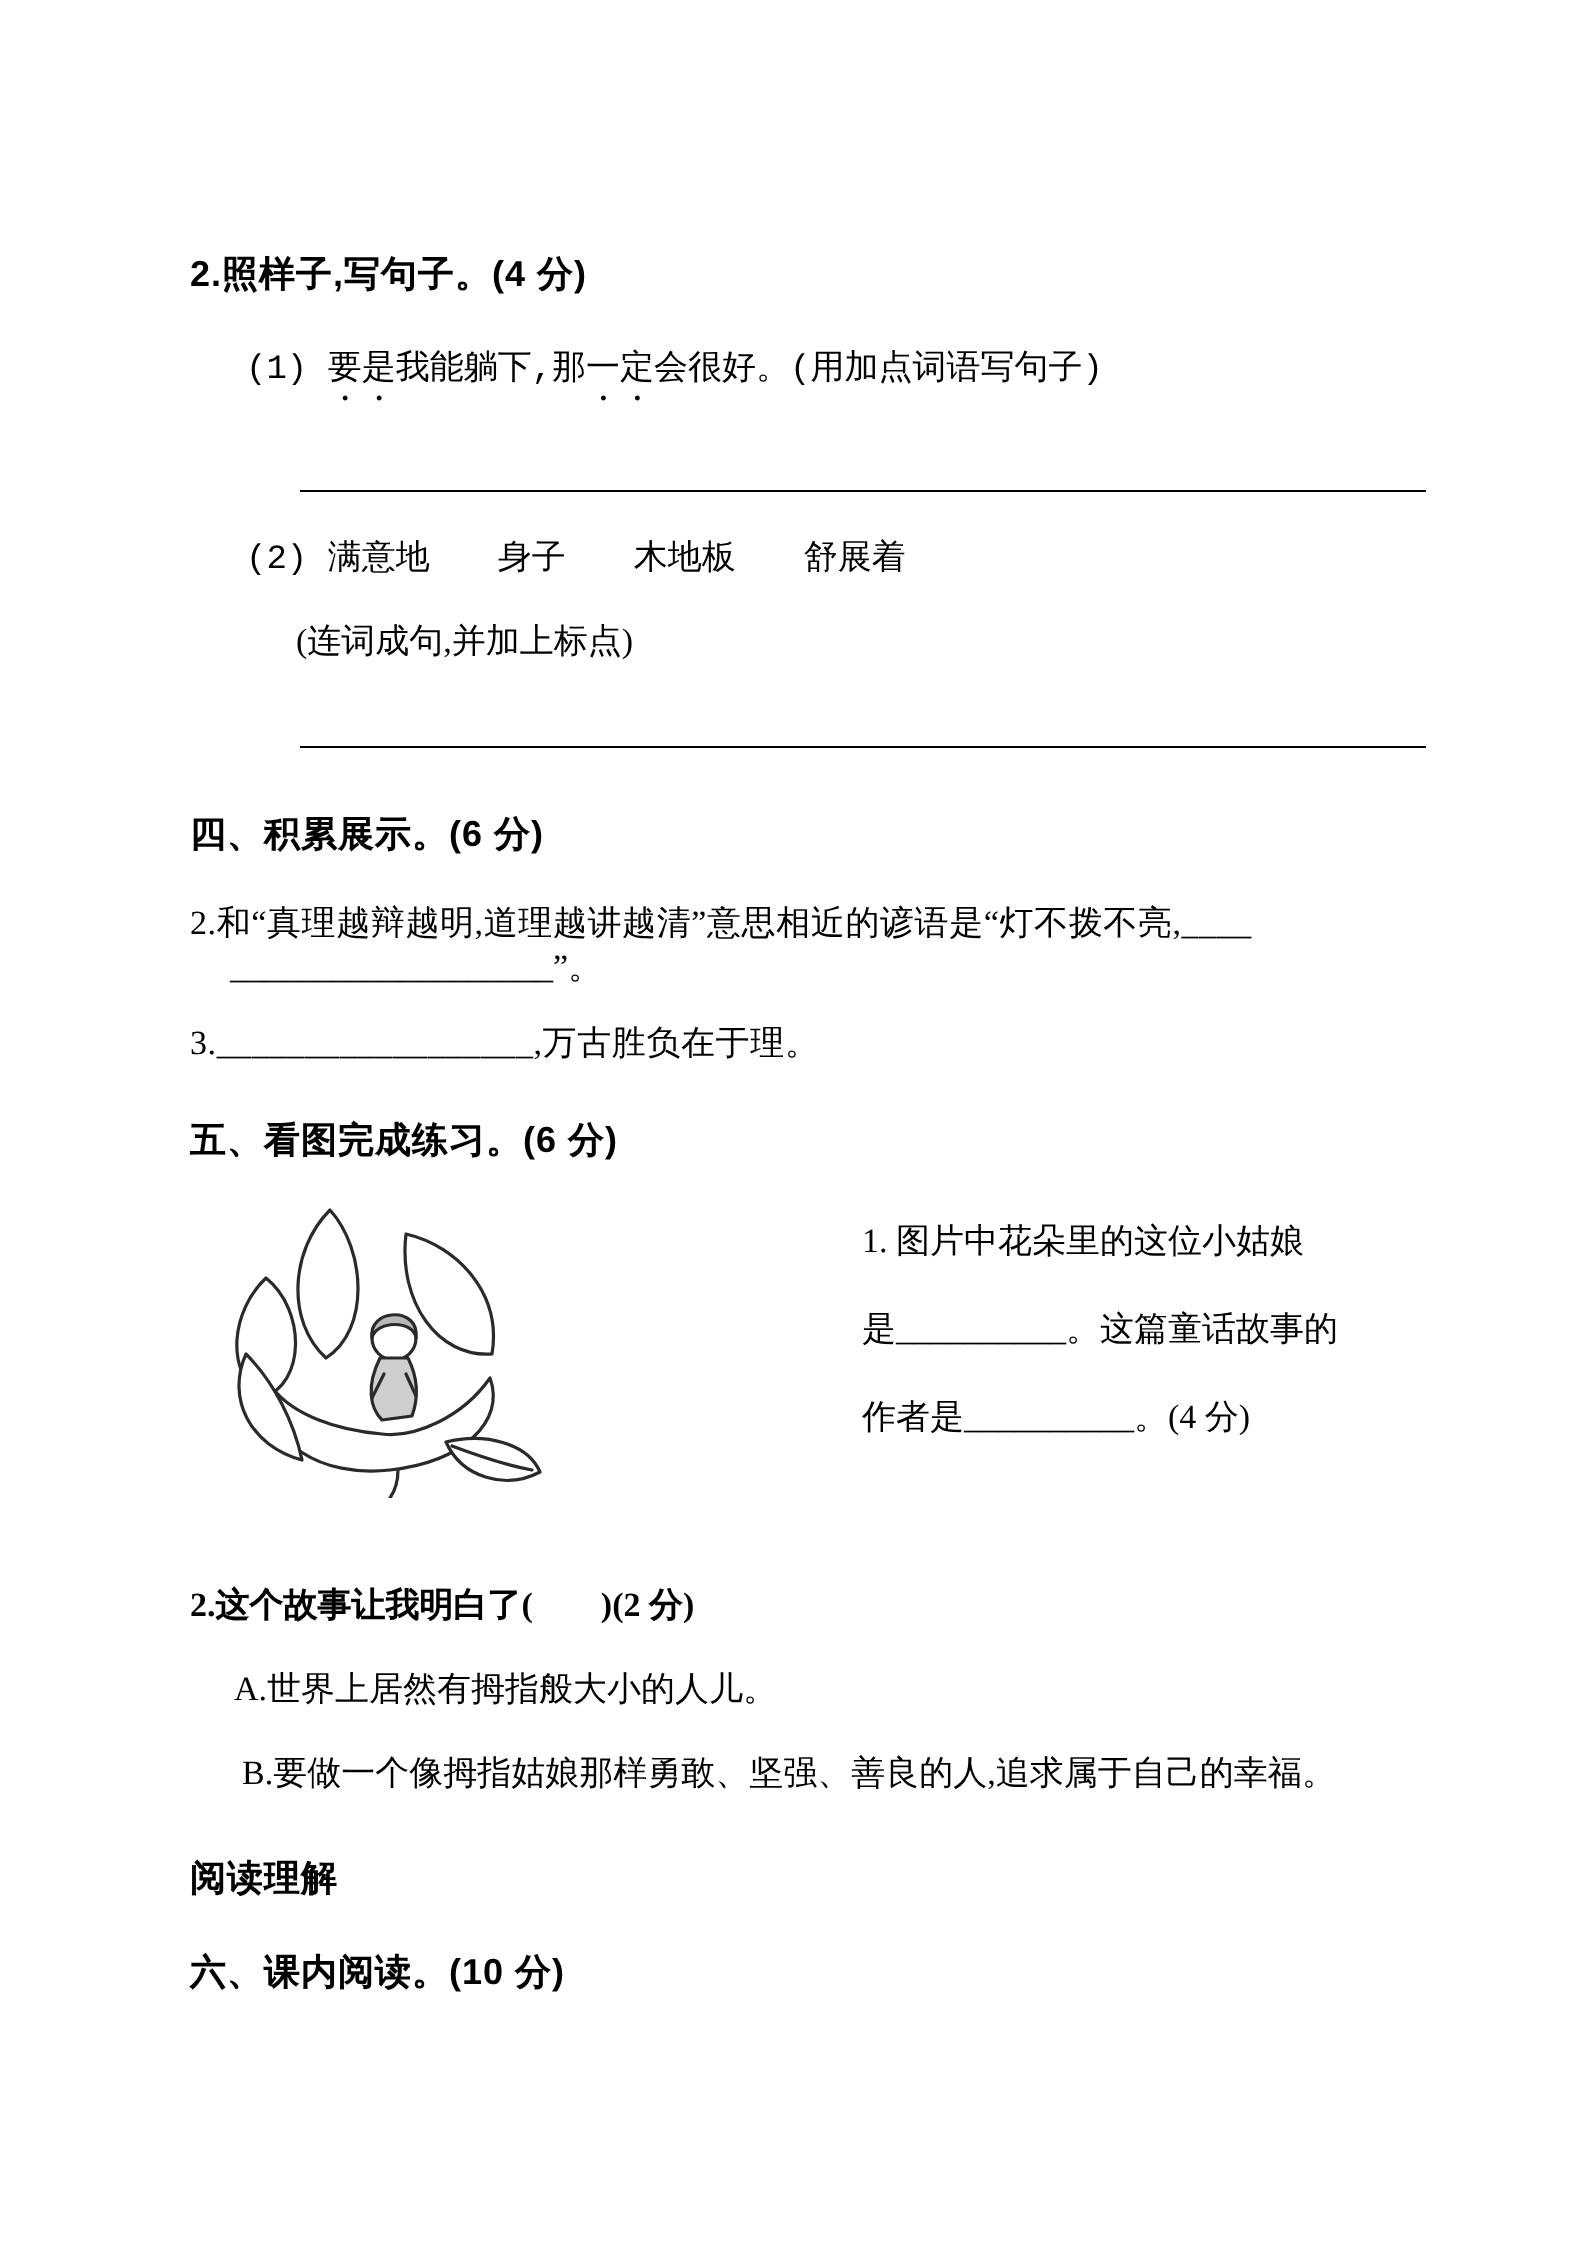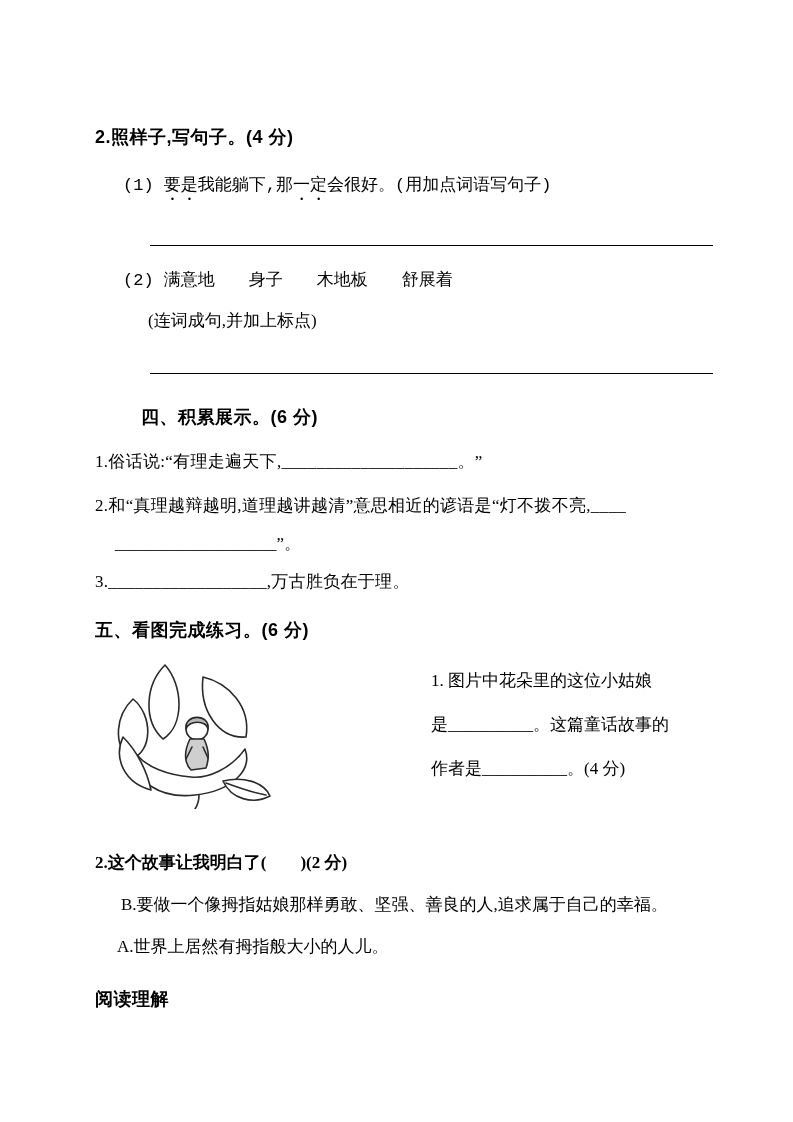--- a/index.html
+++ b/index.html
@@ -23,21 +23,21 @@
     text-emphasis: filled dot #000;
     text-emphasis-position: under right;
   }
   .answer-line {
     height: 0; border-bottom: 1.6px solid #000;
     width: 563px; margin-left: 55px; margin-top: 40px;
   }
   .word { margin-right: 34px; }
   .word:last-child { margin-right: 0; }
   .s4-line { margin-top: 22px; letter-spacing: .3px; }
-  .s4-cont { margin-top: 16px; margin-left: 20px; }
+  .s4-cont { margin-left: 20px; }
   .picture-row { display: flex; margin-top: 16px; }
   .illustration-box { width: 180px; flex: 0 0 180px; margin-left: 8px; }
   .picture-text { margin-left: 148px; width: 320px; line-height: 44px; }
   .option { margin-top: 20px; }
   .optA { margin-left: 22px; }
   .optB { margin-left: 26px; }
   .banner { text-align: left; margin-top: 30px; }
   .s6 { margin-top: 24px; }
 </style>
 </head>
@@ -53,22 +53,21 @@
     <div class="answer-line"></div>
 
     <p class="indent1" style="margin-top:24px;"><span>(2) </span><span class="word">满意地</span><span class="word">身子</span><span class="word">木地板</span><span class="word">舒展着</span></p>
 
     <p class="indent2" style="margin-top:18px;">(连词成句,并加上标点)</p>
 
     <div class="answer-line"></div>
   </section>
 
   <section>
-    <p class="heading" style="margin-top:32px;margin-left:46px;">四、积累展示。(6 分)</p>
-    <p class="s4-line">1.俗话说:“有理走遍天下,____________________。”</p>
+    <p class="heading" style="margin-top:32px;">四、积累展示。(6 分)</p>
     <p class="s4-line">2.和“真理越辩越明,道理越讲越清”意思相近的谚语是“灯不拨不亮,____</p>
     <p class="s4-cont">___________________”。</p>
     <p class="s4-line" style="margin-top:16px;font-family:Liberation Serif, serif;">3.__________________,万古胜负在于理。</p>
   </section>
 
   <section>
     <p class="heading" style="margin-top:26px;">五、看图完成练习。(6 分)</p>
 
     <div class="picture-row">
       <div class="illustration-box">
@@ -95,20 +94,21 @@
         </svg>
       </div>
       <div class="picture-text">
         <p style="line-height:44px;">1. 图片中花朵里的这位小姑娘</p>
         <p style="line-height:44px;">是__________。这篇童话故事的</p>
         <p style="line-height:44px;">作者是__________。(4 分)</p>
       </div>
     </div>
 
     <p style="margin-top:38px;font-weight:bold;">2.这个故事让我明白了(　　)(2 分)</p>
+    <p class="option optA">A.世界上居然有拇指般大小的人儿。</p>
     <p class="option optB">B.要做一个像拇指姑娘那样勇敢、坚强、善良的人,追求属于自己的幸福。</p>
-    <p class="option optA">A.世界上居然有拇指般大小的人儿。</p>
   </section>
 
   <p class="heading banner">阅读理解</p>
 
+  <p class="heading s6">六、课内阅读。(10 分)</p>
 
 </div>
 
 </body></html>

